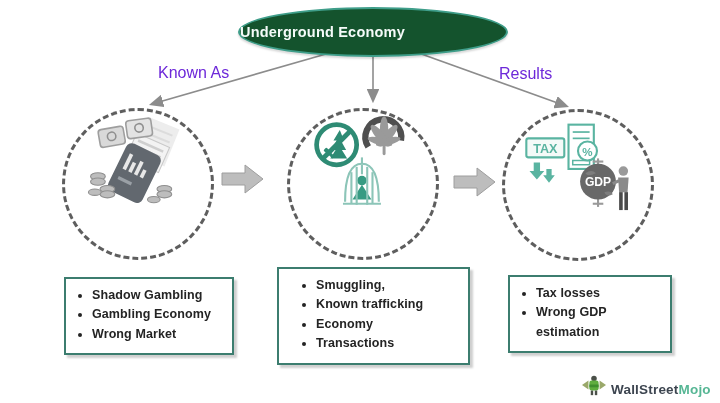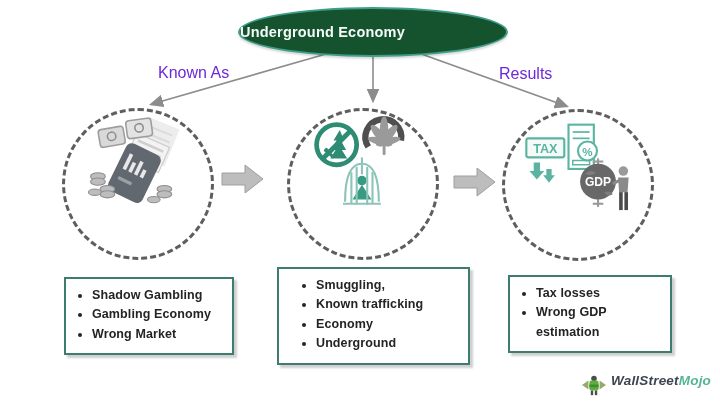--- a/index.html
+++ b/index.html
@@ -42,21 +42,21 @@
     box-shadow:3px 3px 2px 0 #cfcfcf;padding:7px 6px 9px 2px;z-index:2;
   }
   #box-1{left:64px;top:277px;width:158px;}
   #box-2{left:277px;top:267px;width:170px;padding-left:13px;}
   #box-3{left:508px;top:275px;width:152px;}
   .info-box ul{margin:0;padding:0 0 0 24px;}
   .info-box li{
     font-size:12.5px;font-weight:bold;color:#242424;line-height:1.55;letter-spacing:.1px;
   }
   
-  .logo{position:absolute;left:582px;top:373px;display:flex;align-items:flex-start;gap:5px;z-index:2;font-style:italic;}
+  .logo{position:absolute;left:582px;top:373px;display:flex;align-items:flex-end;gap:5px;z-index:2;}
   .logo .brand{font-size:13.5px;font-weight:bold;letter-spacing:.2px;}
   .logo .brand .p1{color:#3d4550;}
   .logo .brand .p2{color:#56b694;}
 </style>
 </head>
 <body>
 
 <div class="canvas">
 
   <svg class="connectors" width="720" height="403">
@@ -213,21 +213,21 @@
         <li>Shadow Gambling</li>
         <li>Gambling Economy</li>
         <li>Wrong Market</li>
       </ul>
   </div>
   <div class="info-box" id="box-2">
     <ul>
         <li>Smuggling,</li>
         <li>Known trafficking</li>
         <li>Economy</li>
-        <li>Underground</li>
+        <li>Transactions</li>
       </ul>
   </div>
   <div class="info-box" id="box-3">
     <ul>
         <li>Tax losses</li>
         <li>Wrong GDP estimation</li>
       </ul>
   </div>
 
   <div class="logo">

